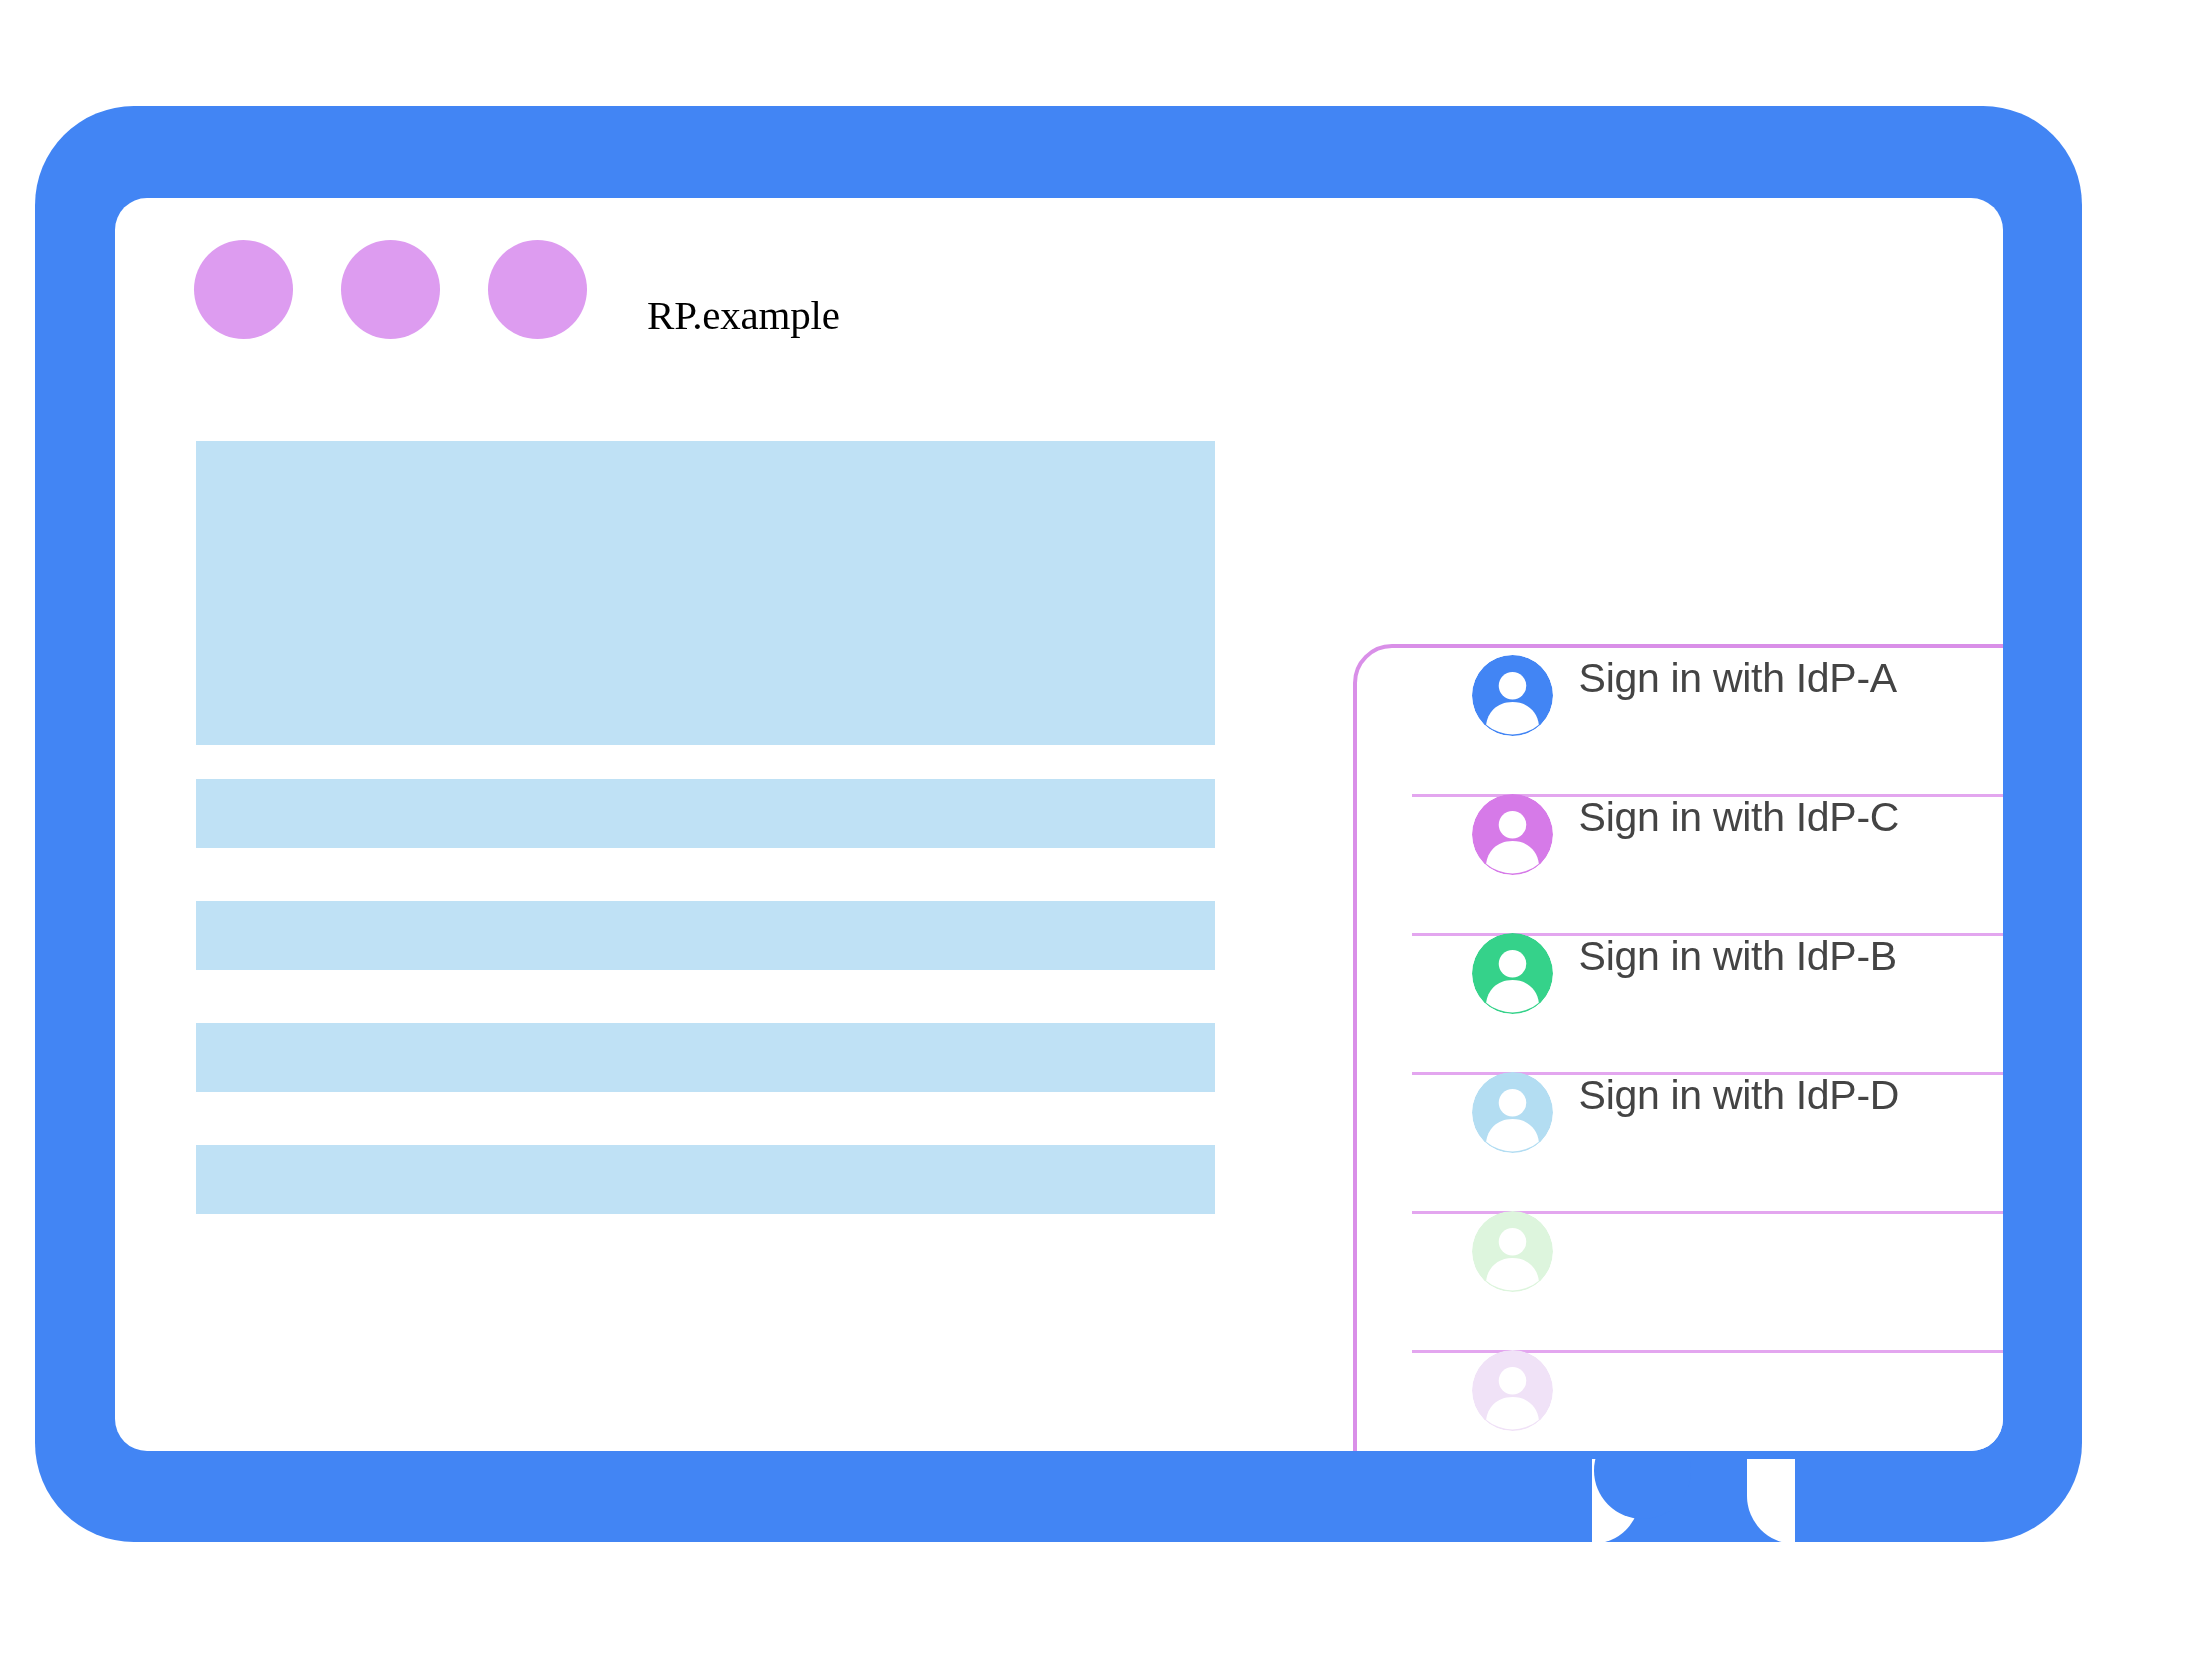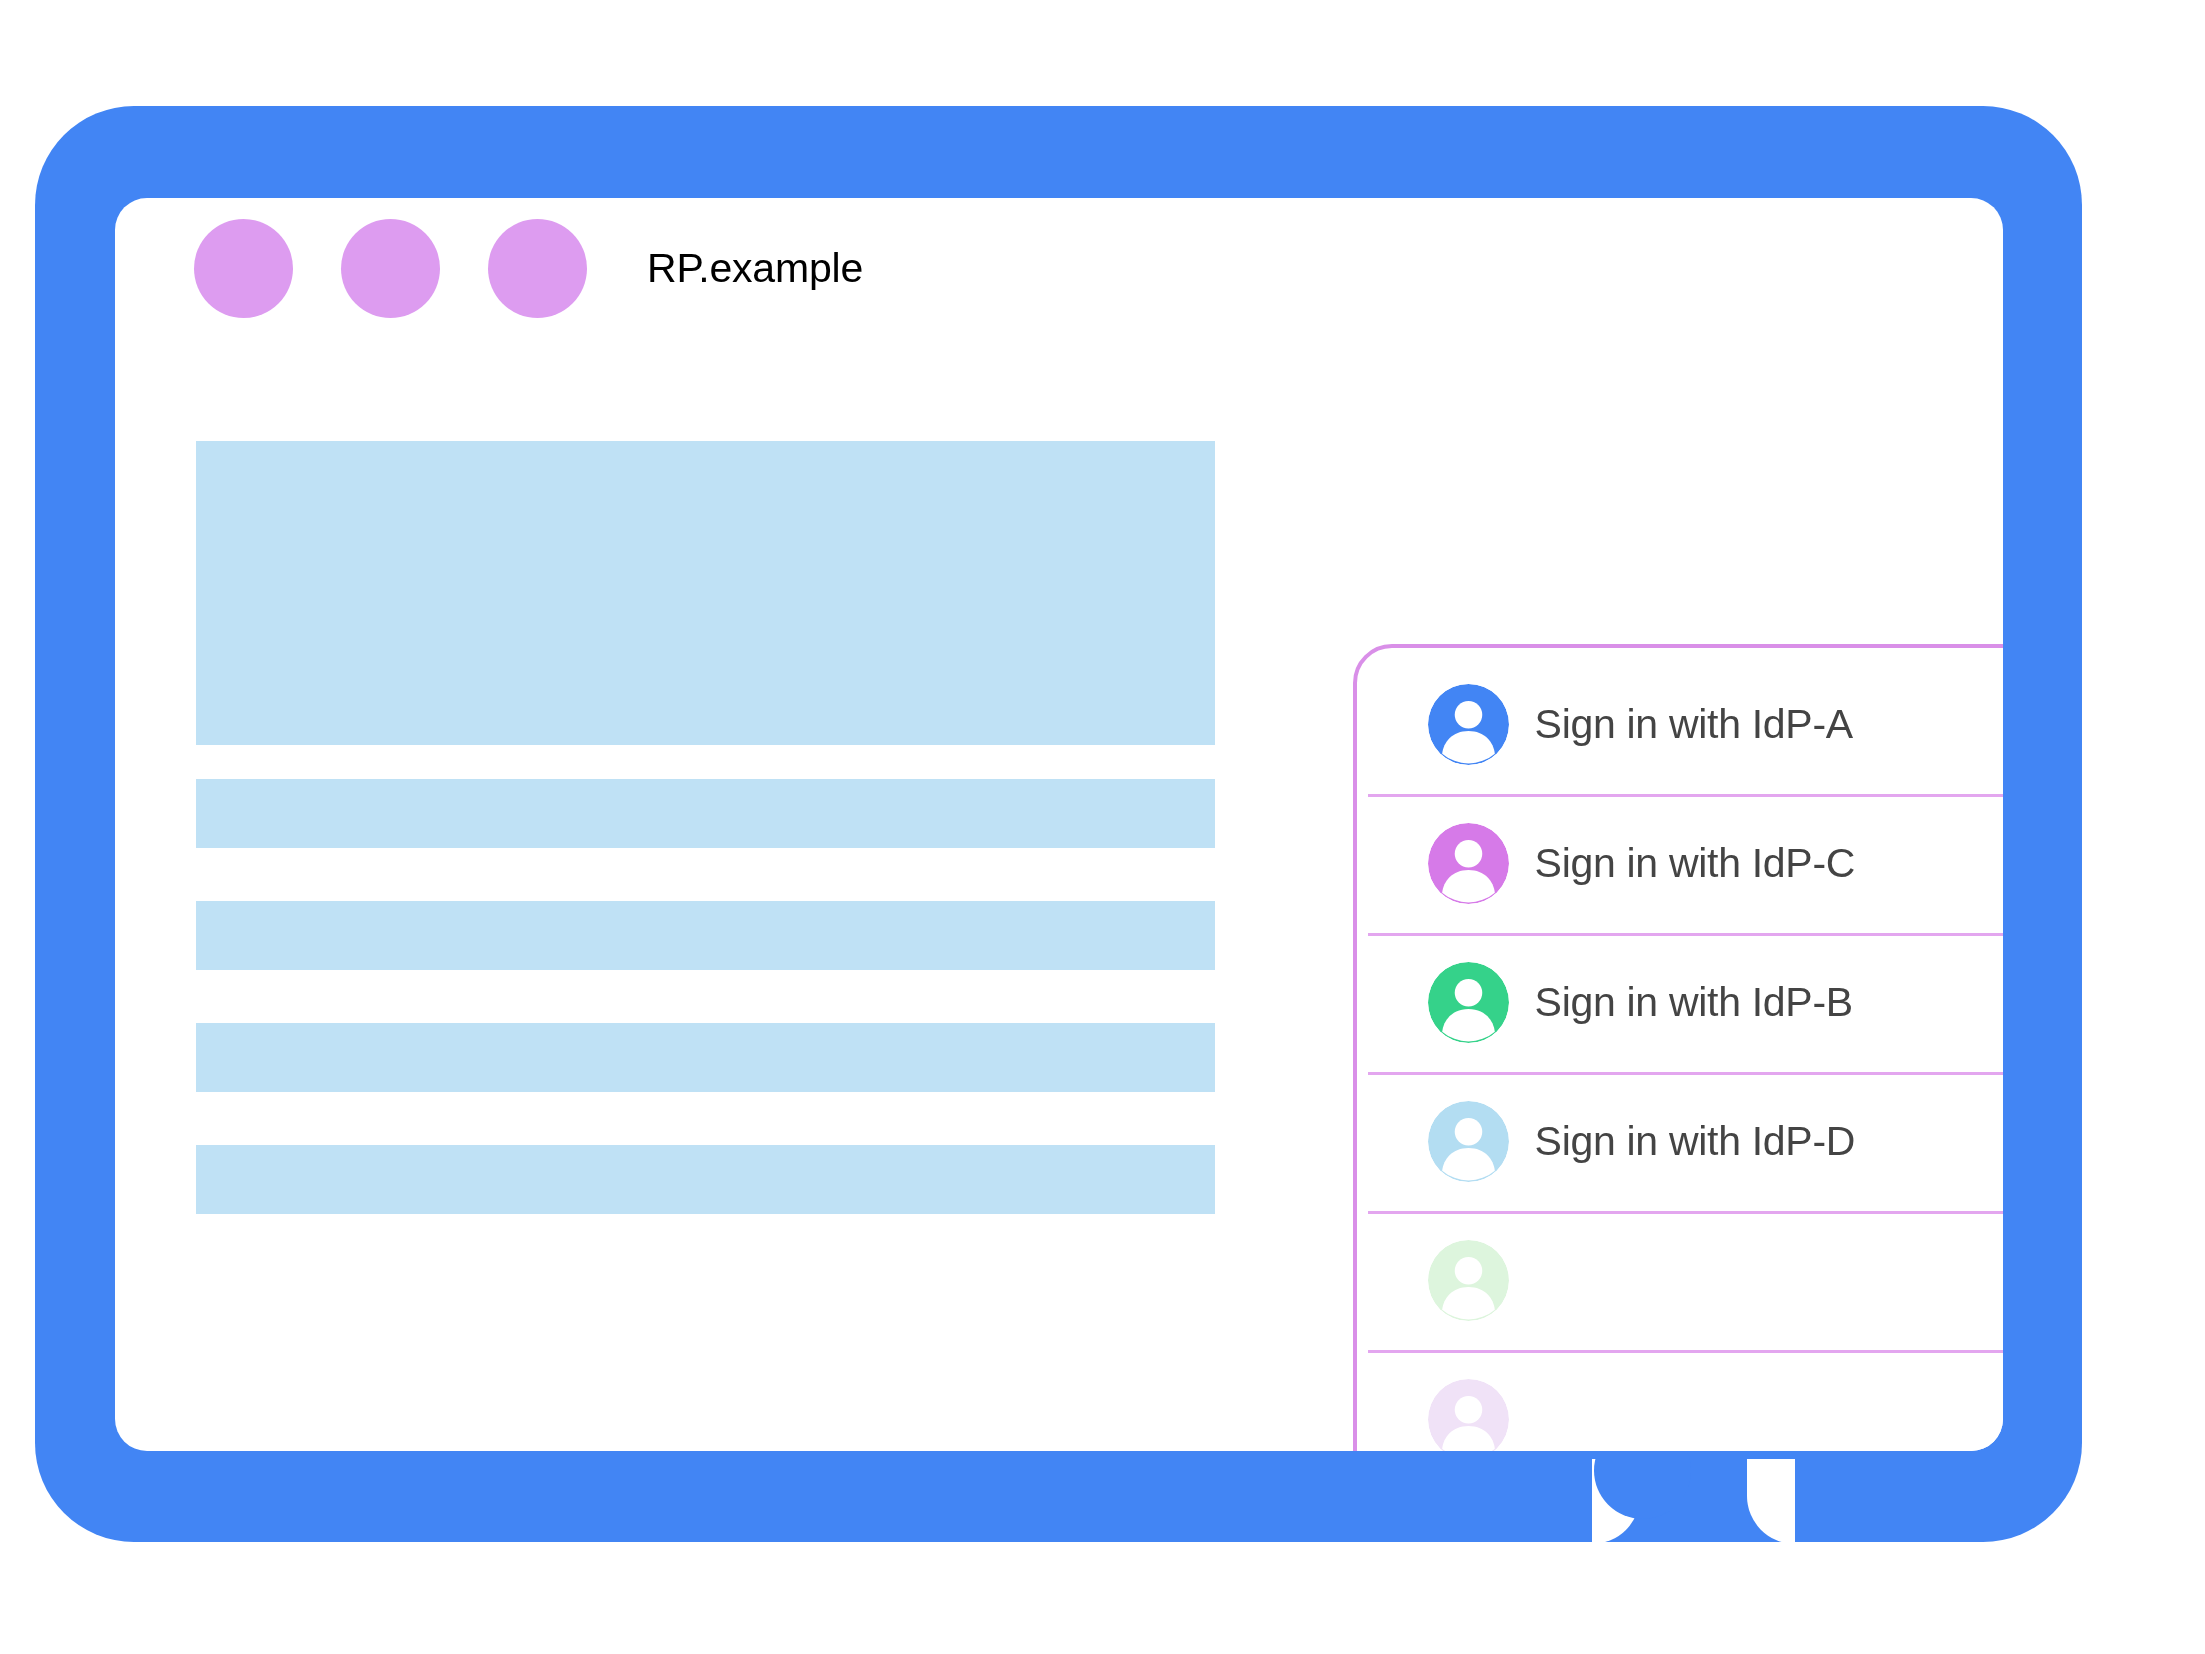--- a/index.html
+++ b/index.html
@@ -64,21 +64,22 @@
   }
 
   
   .title-bar {
     position: absolute;
     left: 0;
     top: 0;
     width: 100%;
     height: 141px;
     display: flex;
-    align-items: center;
+    align-items: flex-end;
+    font-family: Liberation Serif, serif;
   }
 
   .window-dots {
     display: flex;
     align-items: center;
     gap: 48px;
     margin-left: 79px;
   }
 
   .window-dot {
@@ -128,23 +129,23 @@
   .account-list {
     position: relative;
     width: 100%;
     height: 100%;
     padding-top: 7px;
   }
 
   .account-row {
     position: relative;
     display: flex;
-    align-items: center;
     height: 139px;
     padding-left: 71px;
+    margin-left: 44px;
   }
 
   .account-row + .account-row::before {
     content: "";
     position: absolute;
     left: 10.6px;
     right: 0;
     top: 0;
     height: 2.6px;
     background: var(--divider, #e3a6ef);

